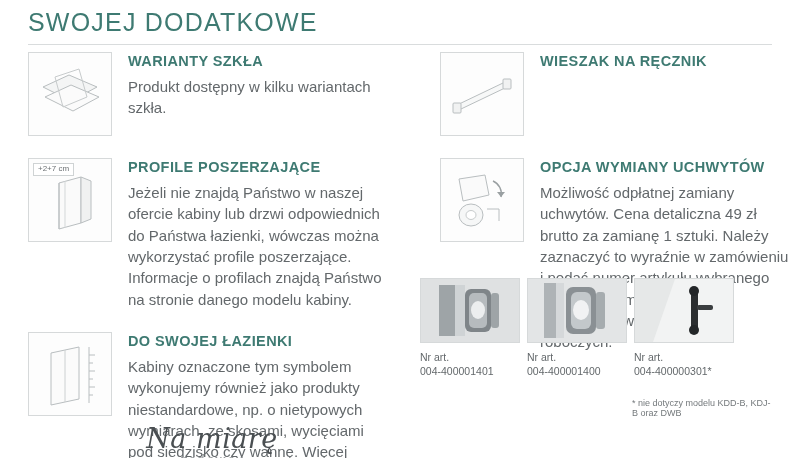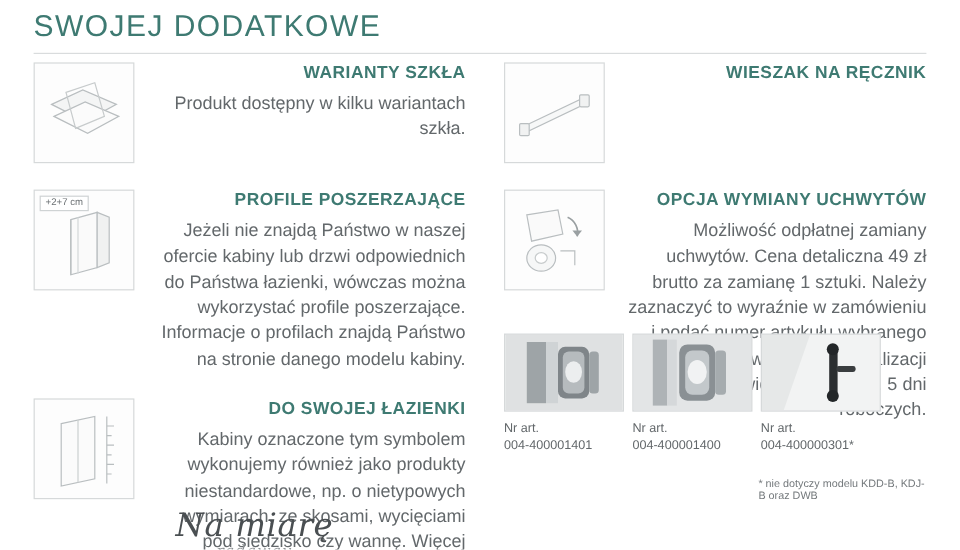--- a/index.html
+++ b/index.html
@@ -42,21 +42,21 @@
   }
   
   .col-left {
     position: absolute;
     left: 28px;
     top: 52px;
     width: 360px;
   }
   .col-right {
     position: absolute;
-    left: 420px;
+    left: 440px;
     top: 52px;
     width: 352px;
   }
   
   .feature {
     position: relative;
     margin-bottom: 14px;
   }
   .feature .thumb {
     position: absolute;
@@ -64,32 +64,31 @@
     top: 0;
     width: 84px;
     height: 84px;
     border: 1px solid #d6d9da;
     background: #fdfdfd;
     box-sizing: border-box;
   }
   .feature .body {
     margin-left: 100px;
     min-height: 84px;
-    text-align: right;
   }
   .feature h3 {
     margin: 0 0 6px 0;
     font-size: 14.5px;
     color: #3e7a72;
     font-weight: bold;
     letter-spacing: 0.4px;
     line-height: 1.25;
     text-transform: uppercase;
   }
-  .feature h3 .l2 { display: block; margin-left: 12px; }
+  .feature h3 .l2 { display: block; }
   .feature p {
     margin: 0;
     font-size: 15px;
     line-height: 1.42;
     color: #63686b;
   }
   
   .thumb svg { display: block; }
   .badge {
     position: absolute;

